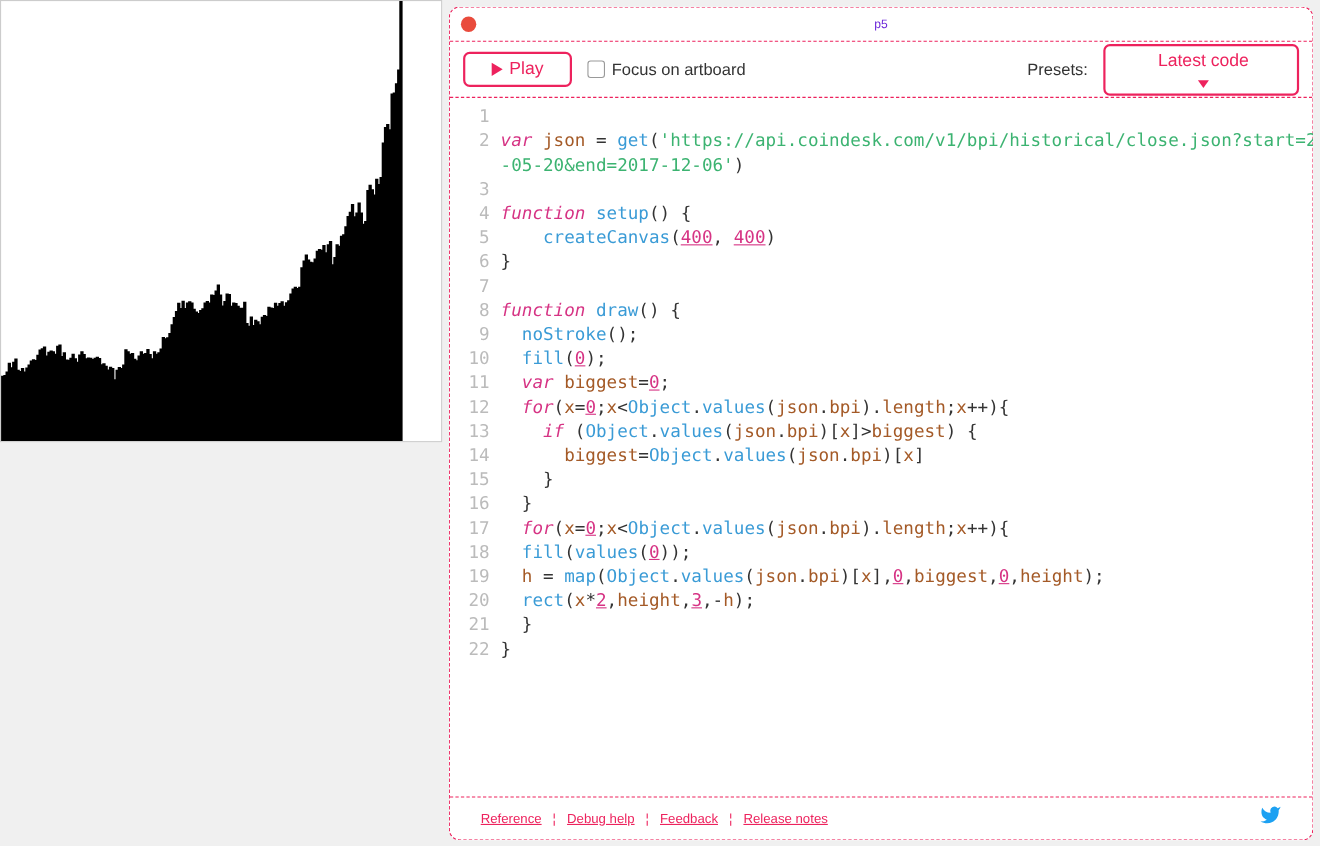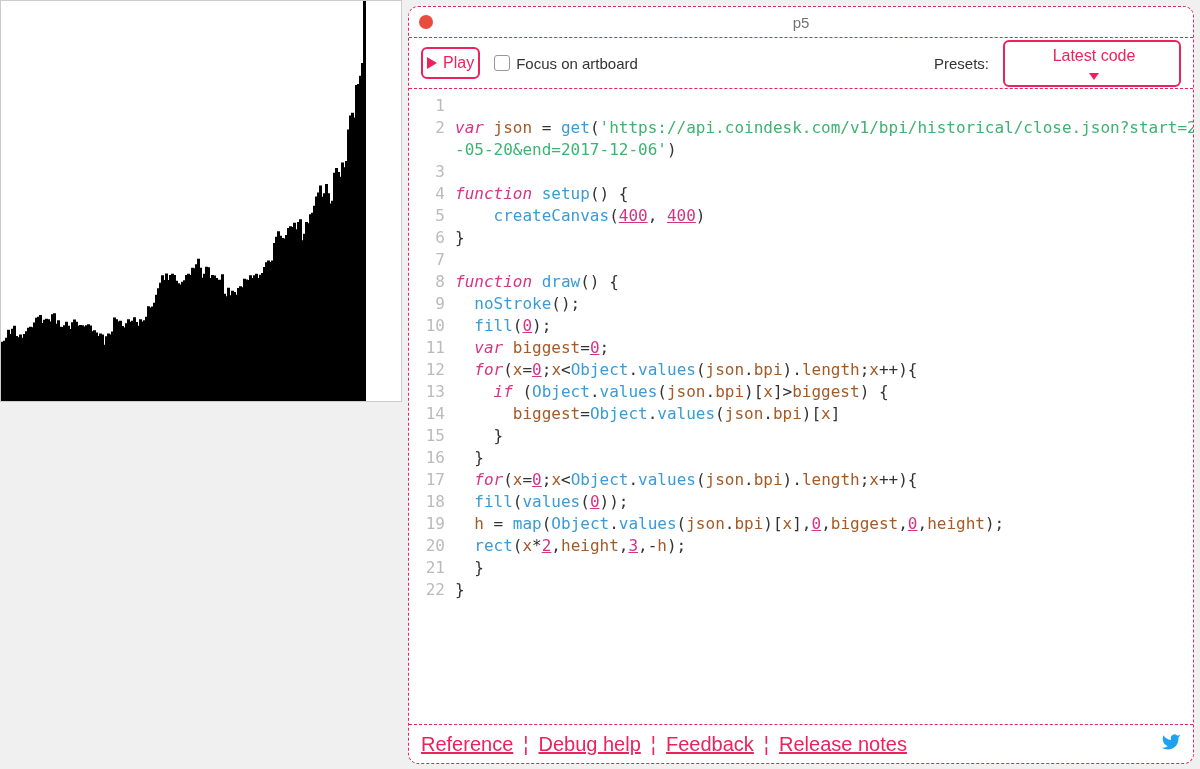--- a/index.html
+++ b/index.html
@@ -24,27 +24,27 @@
   .stage svg{display:block;}
   .editor{
     position:absolute;left:408px;top:6px;width:784px;height:756px;
     background:var(--panel);border:var(--dash);border-radius:10px;
     display:flex;flex-direction:column;overflow:hidden;
   }
   .titlebar{
     height:30px;display:flex;align-items:center;justify-content:center;position:relative;border-bottom:var(--dash);
   }
   .dotbtn{position:absolute;left:10px;top:8px;width:14px;height:14px;border-radius:50%;background:#e94b3c;}
-  .title{font-size:15px;color:#737373;}
+  .title{font-size:11px;color:#6d28d9;}
   .toolbar{
     height:50px;border-bottom:var(--dash);display:flex;align-items:center;padding:0 12px;gap:14px;
   }
   .playbtn{
     display:flex;align-items:center;gap:6px;border:2px solid var(--pink);color:var(--pink);
-    background:#fff;border-radius:6px;padding:5px 4px;font-size:16px;font-weight:500;cursor:pointer;
+    background:#fff;border-radius:6px;padding:5px 24px;font-size:16px;font-weight:500;cursor:pointer;
   }
   .playbtn .tri{width:0;height:0;border-left:10px solid var(--pink);border-top:6px solid transparent;border-bottom:6px solid transparent;}
   .chk{display:flex;align-items:center;gap:6px;font-size:15px;color:#333;cursor:pointer;}
   .chk .box{width:14px;height:14px;border:1px solid #999;border-radius:3px;background:#fff;}
   .toolbar .spacer{flex:1;}
   .presets-lbl{font-size:15px;color:#333;}
   .preset-select{
     display:flex;align-items:center;gap:8px;border:2px solid var(--pink);color:var(--pink);
     border-radius:6px;padding:5px 10px 5px 14px;font-size:16px;cursor:pointer;min-width:150px;justify-content:space-between;flex-direction:column;
   }
@@ -56,22 +56,22 @@
   .line{display:flex;white-space:pre;}
   .gut{width:36px;text-align:right;color:var(--gutter);padding-right:10px;flex:none;}
   .src{color:var(--code-fg);}
   .c-comment{color:var(--comment);}
   .c-kw{color:var(--kw);font-style:italic;}
   .c-fn{color:var(--fn);}
   .c-prop{color:var(--prop);}
   .c-str{color:var(--str);}
   .c-num{color:var(--num);text-decoration:underline;}
   .footer{
-    height:38px;border-top:var(--dash);display:flex;align-items:center;padding:0 12px;gap:4px;
-    font-size:20px;
+    height:38px;border-top:var(--dash);display:flex;align-items:center;padding:0 28px;gap:4px;
+    font-size:12px;
   }
   .footer a{color:var(--pink);text-decoration:underline;cursor:pointer;}
   .footer .sep{color:var(--pink);padding:0 6px;}
   .footer .grow{flex:1;}
   .tw{color:#1da1f2;font-size:20px;}
 </style>
 </head>
 <body>
 
 <div class="stage">

